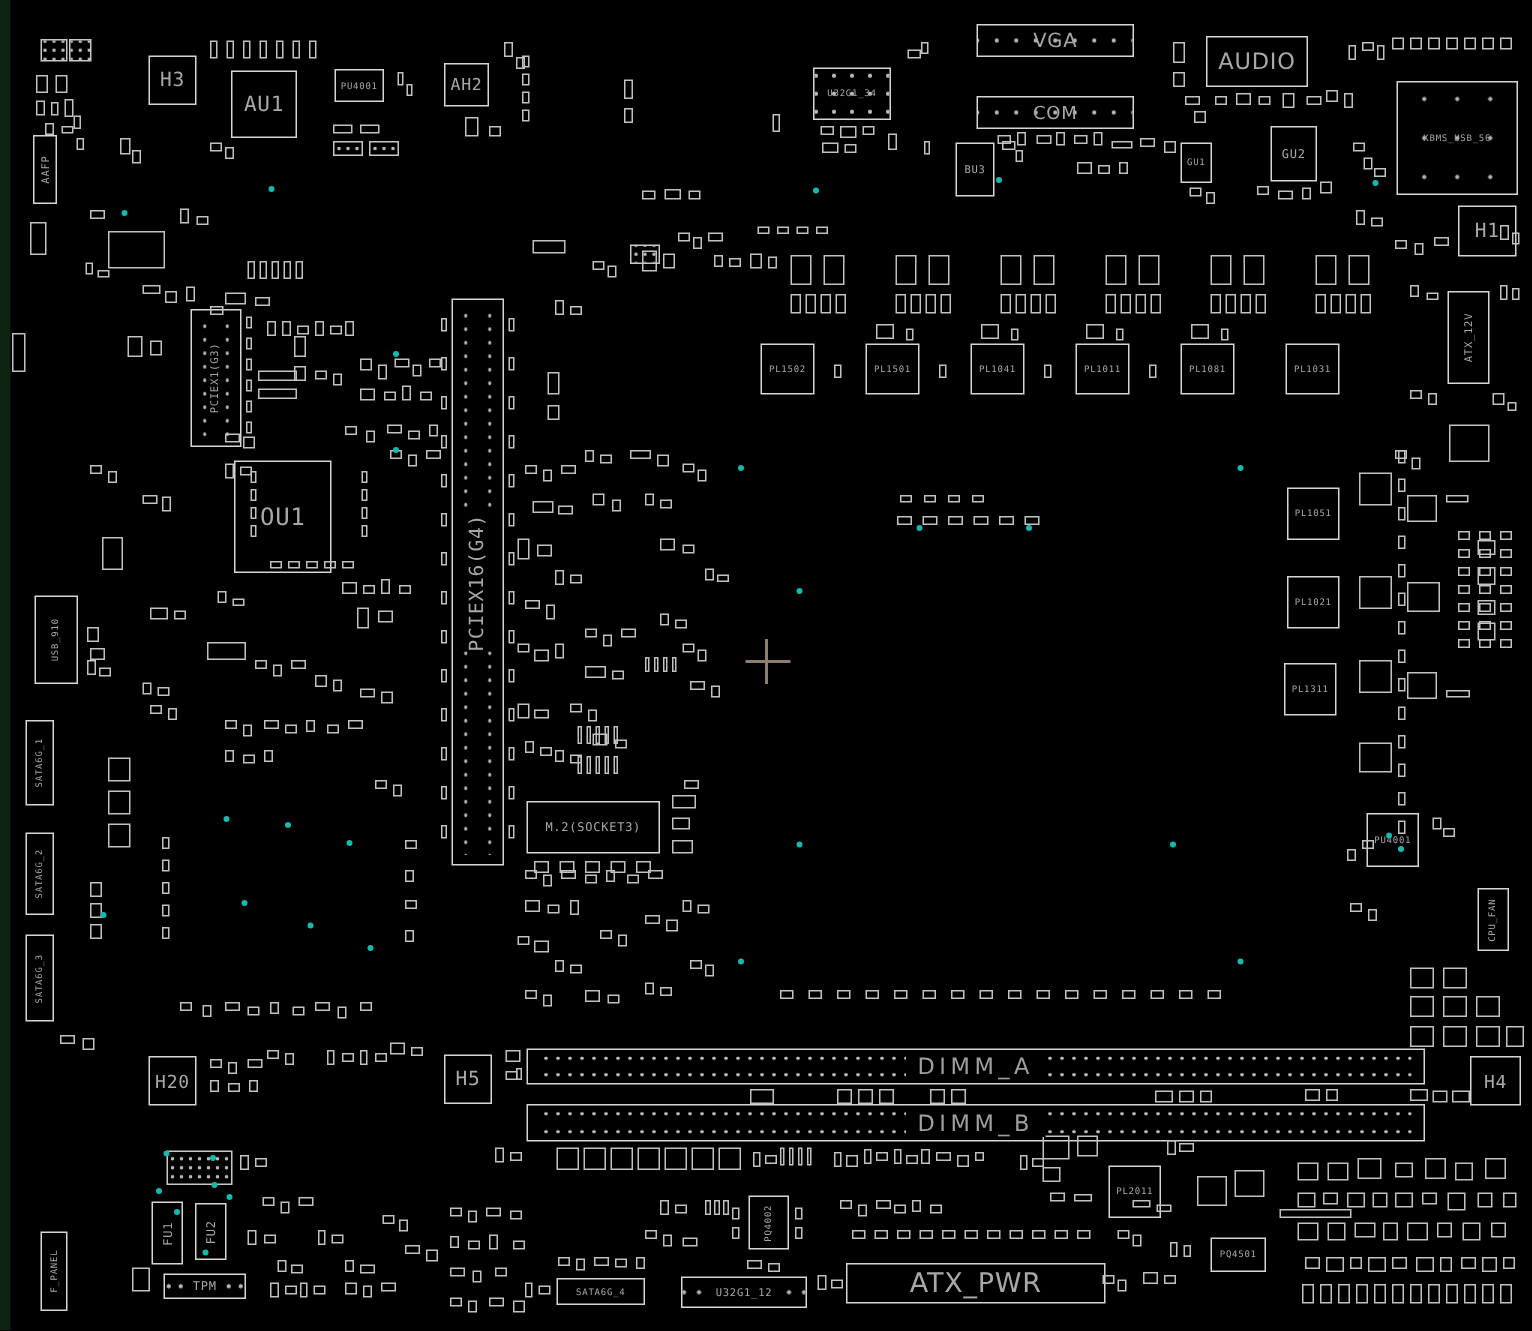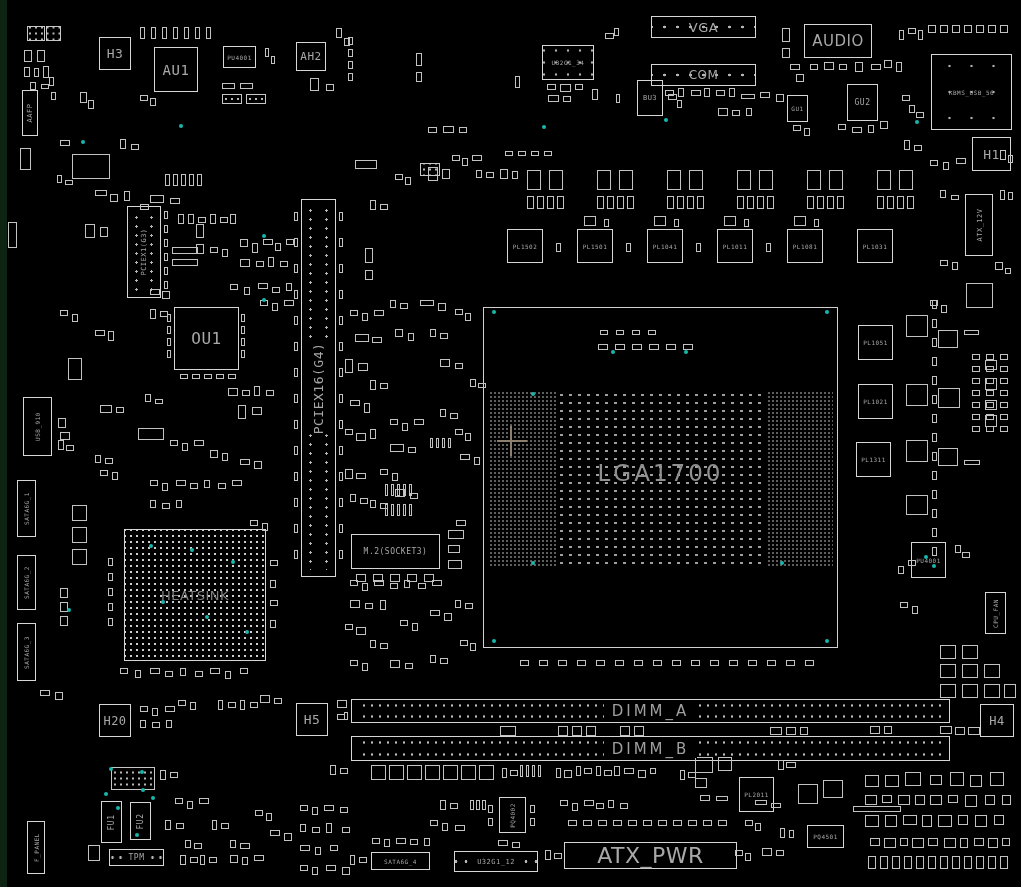--- a/index.html
+++ b/index.html
@@ -57,21 +57,21 @@
     </div>
   <div class="cmp" style="left:223px;top:46px;width:33px;height:22px;font-size:6px">
       <span>PU4001</span>
     </div>
   <div class="cmp" style="left:296px;top:42px;width:30px;height:29px;font-size:11px">
       <span>AH2</span>
     </div>
   <div class="cmp dots" style="left:542px;top:45px;width:52px;height:35px;font-size:6px;background-size:12px 12px">
       <span>U32G1_34</span>
     </div>
-  <div class="cmp" style="left:637px;top:80px;width:26px;height:36px;font-size:7px">
+  <div class="cmp" style="left:637px;top:95px;width:26px;height:36px;font-size:7px">
       <span>BU3</span>
     </div>
   <div class="cmp dots bigtext" style="left:651px;top:16px;width:105px;height:22px;font-size:13px;background-size:13px 20px;letter-spacing:2px">
       <span>VGA</span>
     </div>
   <div class="cmp dots bigtext" style="left:651px;top:64px;width:105px;height:22px;font-size:12px;background-size:13px 20px;letter-spacing:2px">
       <span>COM</span>
     </div>
   <div class="cmp bigtext" style="left:804px;top:24px;width:68px;height:34px;font-size:15px;letter-spacing:1px">
       <span>AUDIO</span>
@@ -96,46 +96,37 @@
     <i class="dc" style="left:7px"></i>
     <i class="dc" style="right:7px"></i>
     <span>PCIEX1(G3)</span>
   </div>
   <div class="cmp v slot" style="left:301px;top:199px;width:35px;height:378px;font-size:13px">
     <i class="dc" style="left:7px"></i>
     <i class="dc" style="right:7px"></i>
     <span style="background:#000;padding:4px 0">PCIEX16(G4)</span>
   </div>
 
-  <div class="cmp" style="left:174px;top:307px;width:65px;height:63px;font-size:16px">
+  <div class="cmp" style="left:156px;top:307px;width:65px;height:75px;font-size:16px">
       <span>OU1</span>
     </div>
   <div class="cmp v" style="left:23px;top:397px;width:29px;height:59px;font-size:6px">
       <span>USB_910</span>
     </div>
   <div class="cmp v" style="left:17px;top:480px;width:19px;height:57px;font-size:6px">
       <span>SATA6G_1</span>
     </div>
   <div class="cmp v" style="left:17px;top:555px;width:19px;height:55px;font-size:6px">
       <span>SATA6G_2</span>
     </div>
   <div class="cmp v" style="left:17px;top:623px;width:19px;height:58px;font-size:6px">
       <span>SATA6G_3</span>
     </div>
 
-  <div class="cmp bga" style="left:124px;top:529px;width:142px;height:132px">
-    <span class="hs-label">HEATSINK</span>
-  </div>
-
-  <div class="cmp socket" style="left:483px;top:307px;width:355px;height:341px">
-    <div class="stip" style="left:5px;top:83px;width:68px;height:175px"></div>
-    <div class="stip" style="left:283px;top:83px;width:66px;height:175px"></div>
-    <div class="padgrid" style="left:73px;top:83px;width:210px;height:175px"></div>
-    <div class="lga-label" style="top:152px">LGA1700</div>
-  </div>
+
 
   <div class="crossbar" style="left:497px;top:440px;width:30px;height:2px"></div>
   <div class="crossbar" style="left:510px;top:426px;width:2px;height:30px"></div>
 
   <div class="cmp" style="left:351px;top:534px;width:89px;height:35px;font-size:8px">
       <span>M.2(SOCKET3)</span>
     </div>
 
   <div class="cmp" style="left:507px;top:229px;width:36px;height:34px;font-size:6px">
       <span>PL1502</span>
@@ -206,21 +197,21 @@
     </div>
   <div class="cmp" style="left:371px;top:852px;width:59px;height:18px;font-size:6px">
       <span>SATA6G_4</span>
     </div>
   <div class="cmp dots" style="left:454px;top:851px;width:84px;height:21px;font-size:7px;background-size:10px 19px">
       <span style="background:#000;padding:0 3px">U32G1_12</span>
     </div>
   <div class="cmp v" style="left:499px;top:797px;width:27px;height:36px;font-size:6px">
       <span>PQ4002</span>
     </div>
-  <div class="cmp bigtext" style="left:564px;top:842px;width:173px;height:27px;font-size:22px;letter-spacing:2px">
+  <div class="cmp bigtext" style="left:564px;top:842px;width:173px;height:27px;font-size:18px;letter-spacing:2px">
       <span>ATX_PWR</span>
     </div>
   <div class="cmp" style="left:739px;top:777px;width:35px;height:35px;font-size:6px">
       <span>PL2011</span>
     </div>
   <div class="cmp" style="left:807px;top:825px;width:37px;height:23px;font-size:6px">
       <span>PQ4501</span>
     </div>
 <div class="filler" style="left: 24px; top: 50px; width: 8px; height: 12px;"></div>
     <div class="filler" style="left: 37px; top: 50px; width: 8px; height: 12px;"></div>

